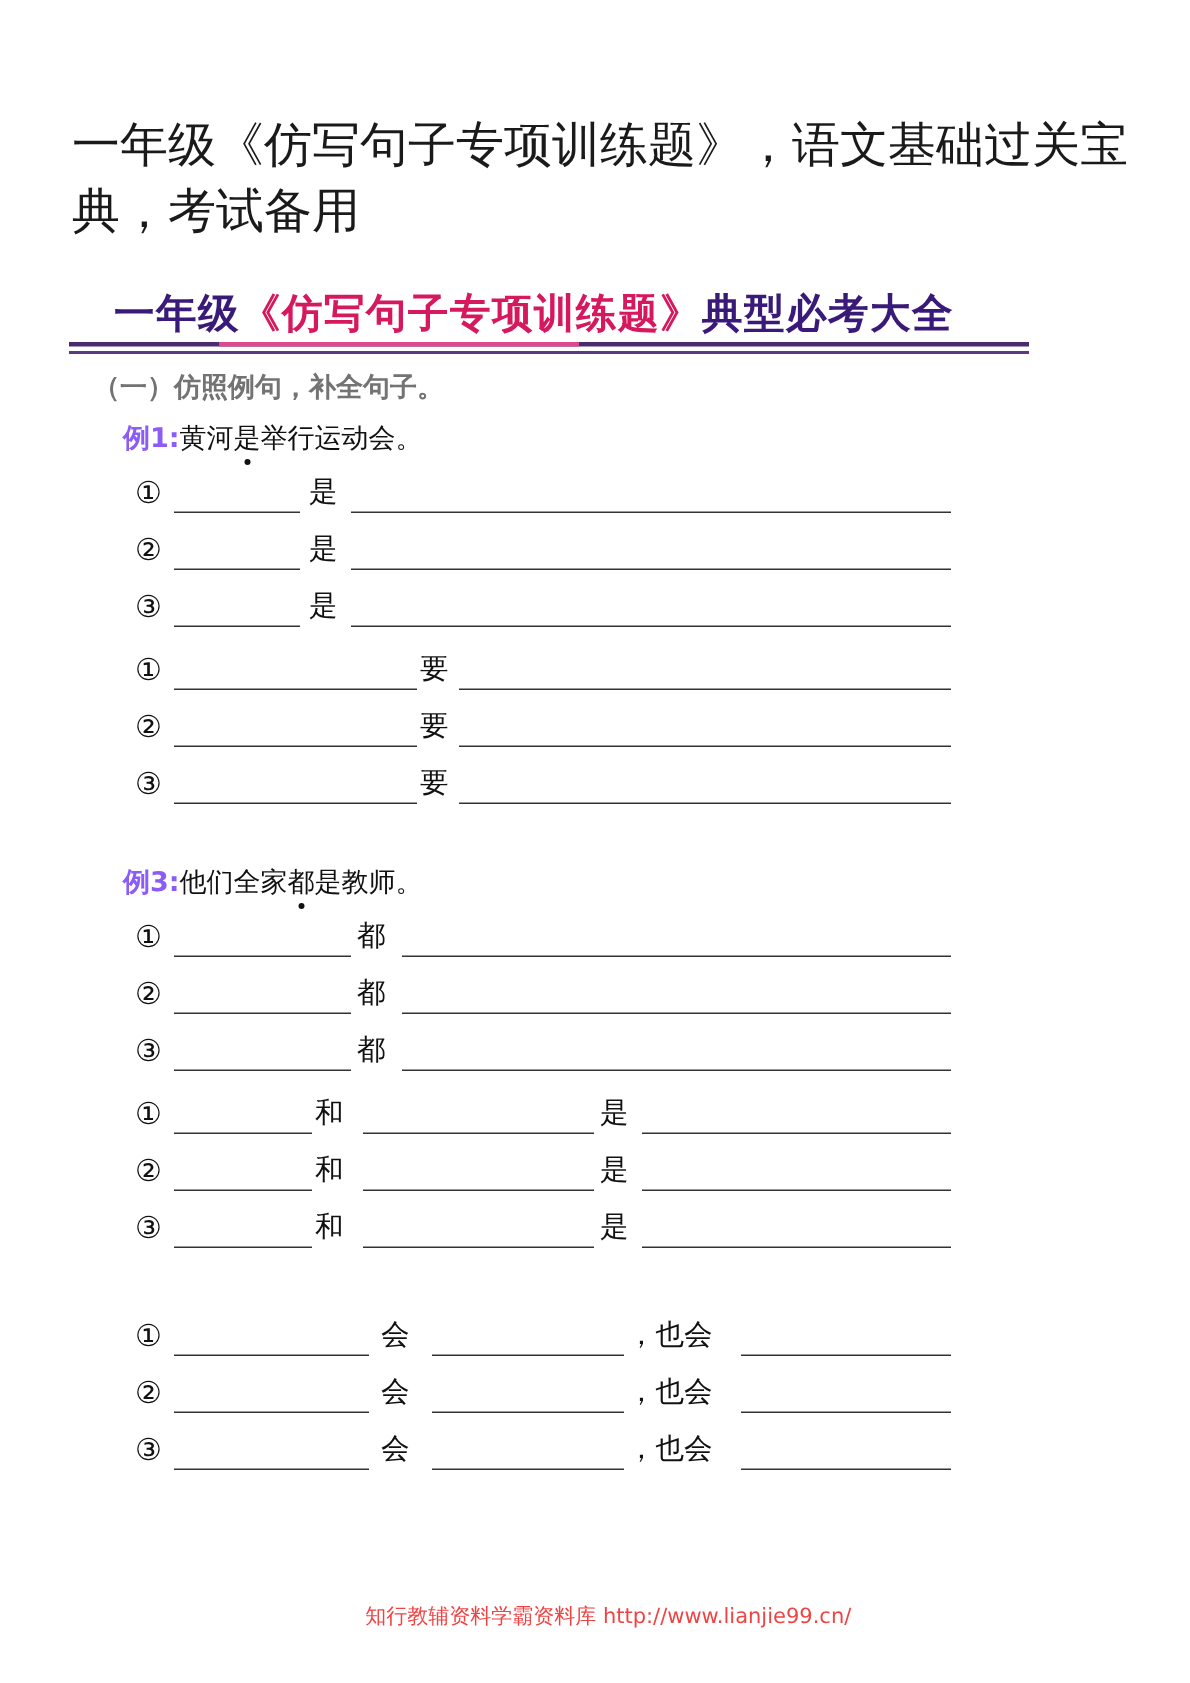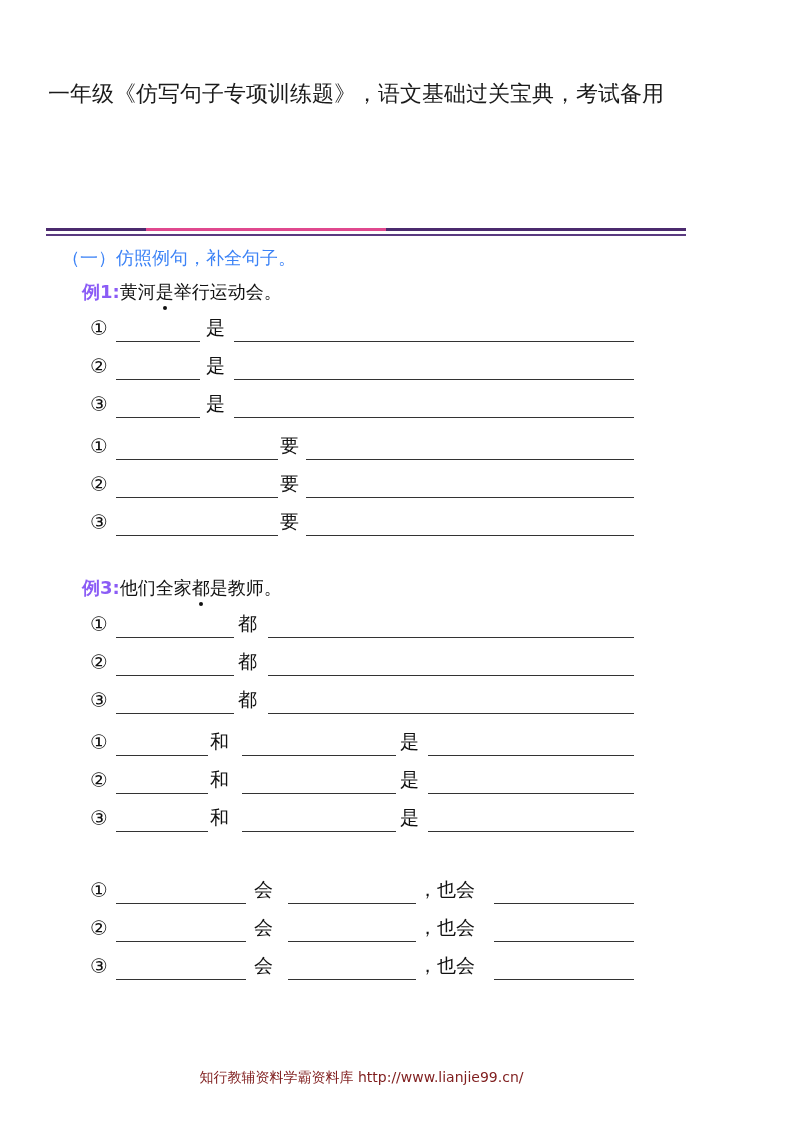--- a/index.html
+++ b/index.html
@@ -1,50 +1,53 @@
 <!DOCTYPE html>
 <html><head>
 <meta charset="utf-8">
 <style>
   html, body { margin: 0; padding: 0; background: #ffffff; }
   body { width: 793px; height: 1122px; position: relative; overflow: hidden;
          font-family: "DejaVu Sans", "Liberation Sans", sans-serif; color: #111; }
   .page-title { position: absolute; left: 48px; top: 74px; width: 710px;
-         font-size: 22px; line-height: 44px; font-weight: normal; color: #1a1a1a; margin: 0; font-family: Liberation Mono, monospace; }
+         font-size: 32px; line-height: 44px; font-weight: normal; color: #1a1a1a; margin: 0; }
   .sheet { position: absolute; left: 46px; top: 185px; width: 640px; height: 842px; background: #fff; }
   .banner { position: absolute; left: 30px; top: 6px; font-size: 27px; font-weight: bold;
          letter-spacing: 1px; white-space: nowrap; }
   .banner .b1 { color: #3a1a78; }
   .banner .b2 { color: #d6185e; }
   .banner .b3 { color: #3a1a78; }
   .rule1 { position: absolute; left: 0; top: 43px; width: 640px; height: 3px; background: #4b2a6e; }
   .rule1 .pink { position: absolute; left: 100px; width: 240px; top: 0; height: 3px; background: #e0488e; }
   .rule2 { position: absolute; left: 0; top: 49px; width: 640px; height: 2px; background: #5a3a80; }
-  .section-heading { position: absolute; left: 16px; top: 61px; font-size: 18px; color: #3b82f6;
-         font-weight: normal; white-space: nowrap; }
+  .section-heading { position: absolute; left: 16px; top: 61px; font-size: 18px; color: #737373;
+         font-weight: bold; white-space: nowrap; }
   .example { position: absolute; left: 36px; width: 560px; }
   .ex-line { height: 30px; font-size: 18px; white-space: nowrap; }
   .ex-label { color: #8b5cf6; font-weight: bold; }
   .ex-sentence { color: #111; text-align: center; }
   .dot { position: relative; display: inline-block; }
   .dot::after { content: ""; position: absolute; left: 50%; bottom: -6px; width: 4px; height: 4px;
          margin-left: -2px; border-radius: 50%; background: #111; }
   .row { position: relative; height: 38px; font-size: 19px; }
   .row .num { position: absolute; left: 8px; top: 6px; font-size: 20px; }
   .row .blank { position: absolute; bottom: 6px; height: 0; border-bottom: 1.5px solid #333; }
   .row .word { position: absolute; top: 5px; font-size: 19px; }
   .footer { position: absolute; left: 0; width: 723px; top: 1069px; text-align: center;
-         font-size: 14px; color: #7f1d1d; }
+         font-size: 14px; color: #ef4444; padding-left: 44px; }
 </style>
 </head>
 <body>
 
 <h1 class="page-title">一年级《仿写句子专项训练题》，语文基础过关宝典，考试备用</h1>
 
 <div class="sheet">
+  <div class="banner">
+    <span class="b1">一年级</span><span class="b2">《仿写句子专项训练题》</span><span class="b3">典型必考大全</span>
+  </div>
   <div class="rule1">
       <div class="pink"></div>
     </div>
   <div class="rule2"></div>
 
   <div class="section-heading">（一）仿照例句，补全句子。</div>
 
   <div class="example" style="top:95px;">
     <div class="ex-line">
       <span class="ex-label">例1:</span><span class="ex-sentence">黄河</span><span class="ex-sentence dot">是</span><span class="ex-sentence">举行运动会。</span>

